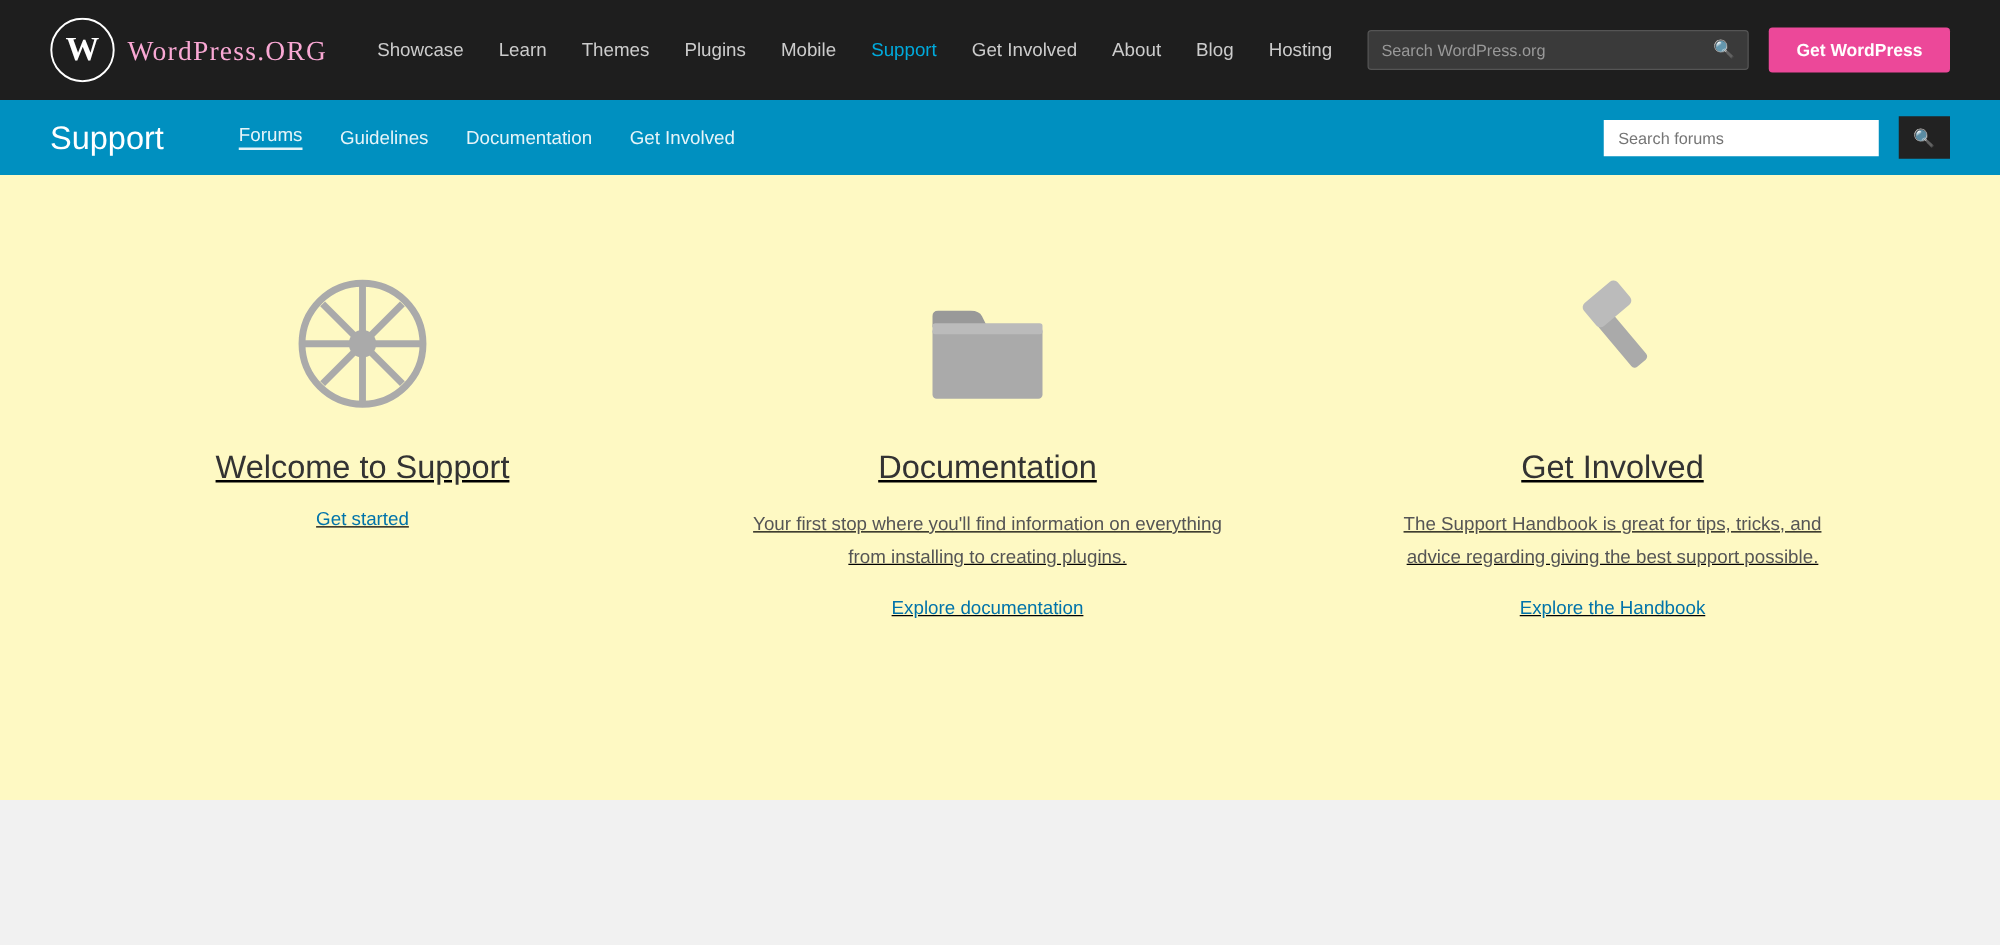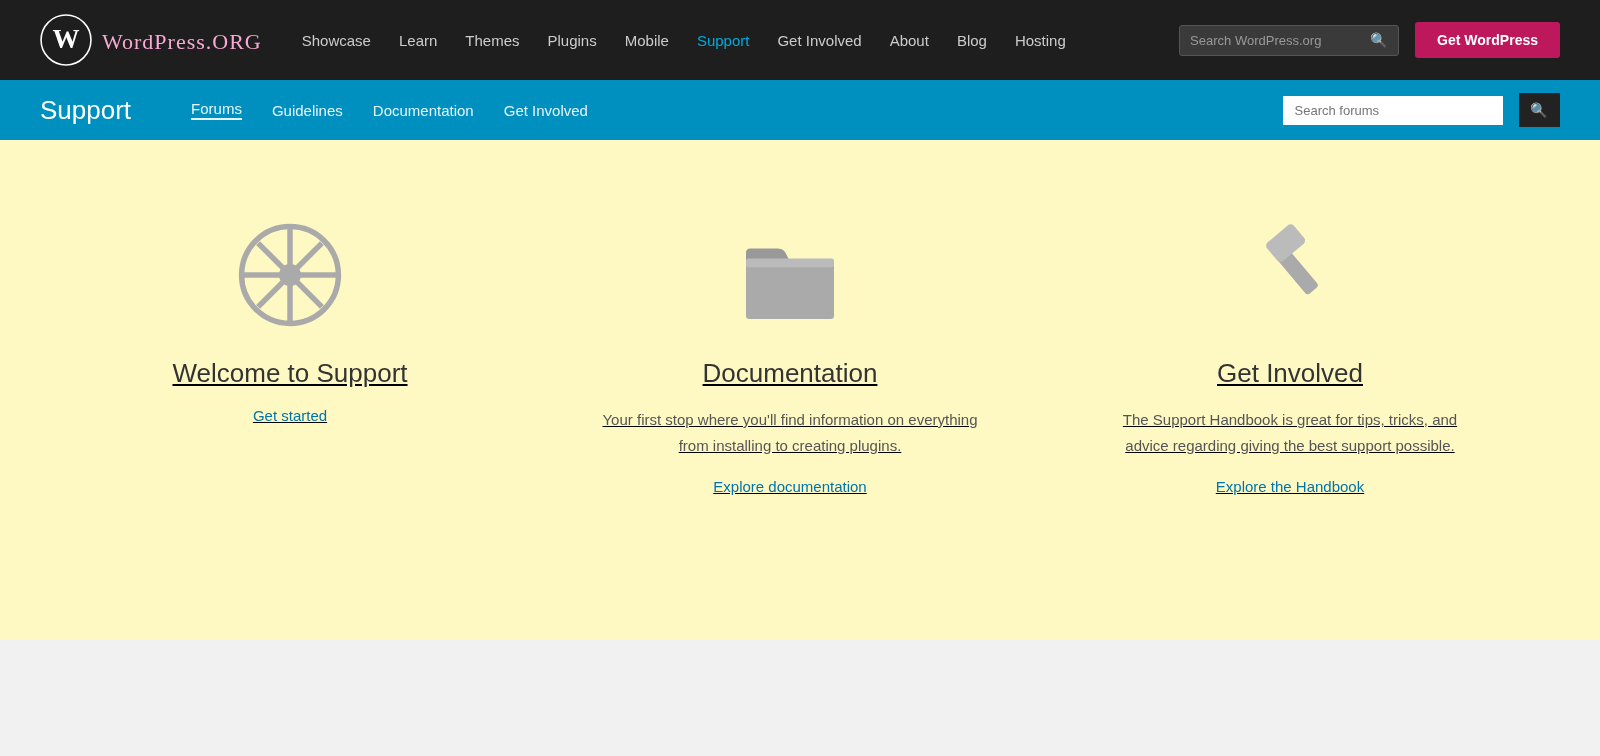--- a/index.html
+++ b/index.html
@@ -55,35 +55,35 @@
       gap: 16px;
       margin-left: auto;
     }
     .search-wp {
       display: flex;
       align-items: center;
       background: #3a3a3a;
       border: 1px solid #555;
       border-radius: 3px;
       padding: 6px 10px;
-      width: 220px;
+      width: 305px;
     }
     .search-wp input {
       background: transparent;
       border: none;
       outline: none;
       color: #ccc;
       font-size: 13px;
       flex: 1;
       font-family: Arial, sans-serif;
     }
     .search-wp input::placeholder { color: #999; }
     .search-wp-icon { color: #aaa; font-size: 14px; cursor: pointer; }
     .get-wp-btn {
-      background: #be185d;
+      background: #ec4899;
       color: white;
       border: none;
       padding: 10px 22px;
       font-size: 14px;
       font-family: Arial, sans-serif;
       font-weight: bold;
       cursor: pointer;
       border-radius: 3px;
       white-space: nowrap;
     }

